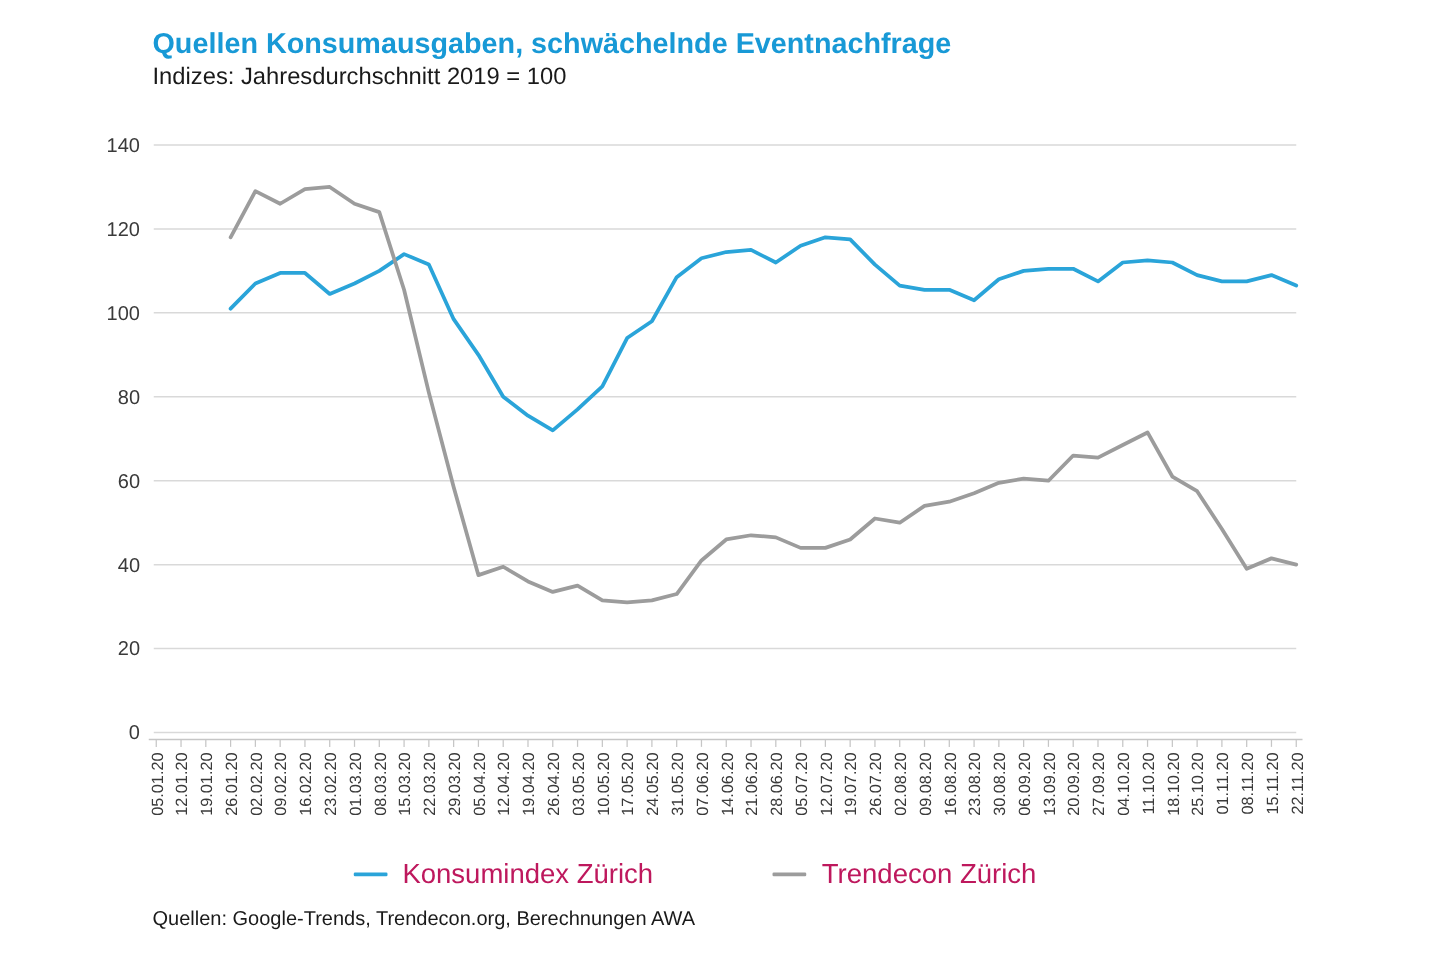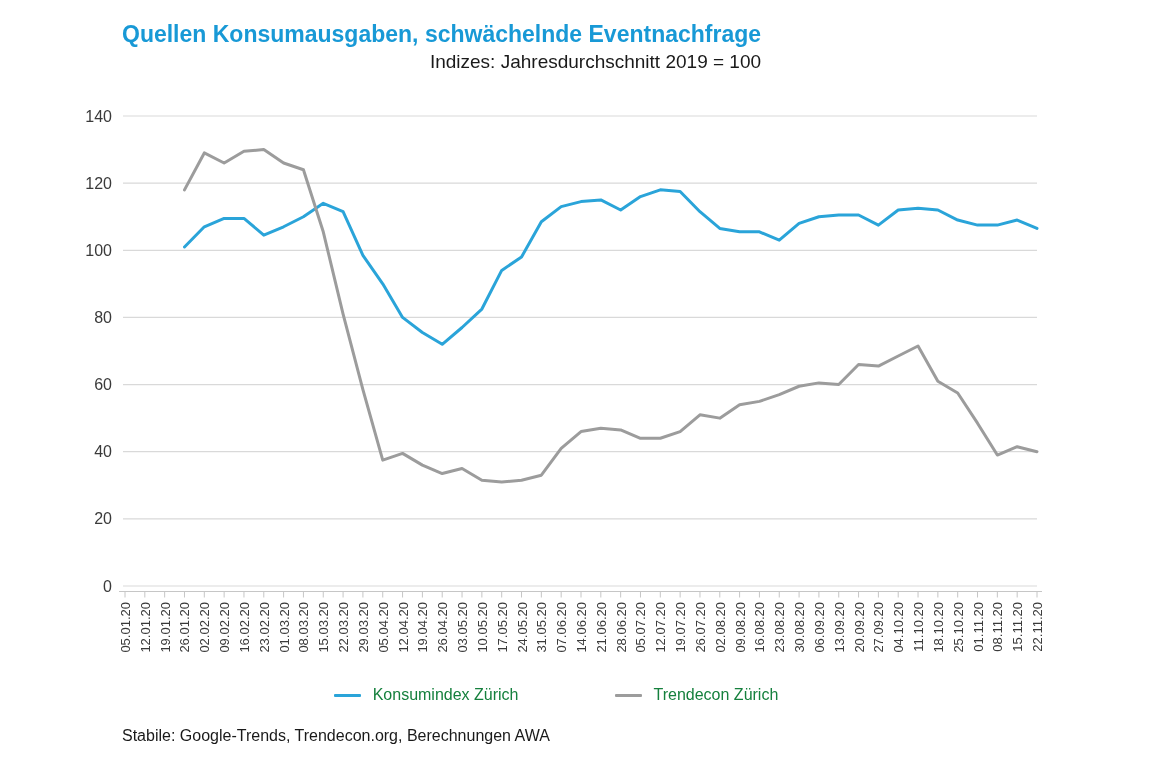--- a/index.html
+++ b/index.html
@@ -27,21 +27,20 @@
     font-weight: bold;
     color: #1899d6;
     letter-spacing: 0px;
   }
   .chart-subtitle {
     margin: 2px 0 0 0;
     font-size: 19px;
     line-height: 24px;
     font-weight: normal;
     color: #1a1a1a;
-    text-align: right;
   }
   svg.chart-canvas {
     position: absolute;
     left: 0;
     top: 0;
   }
   .chart-legend {
     position: absolute;
     left: 0;
     top: 686px;
@@ -57,22 +56,22 @@
     gap: 12px;
   }
   .legend-swatch {
     display: inline-block;
     width: 27px;
     height: 3px;
     border-radius: 1px;
     background: #888;
   }
   .legend-label {
-    font-size: 16px;
-    color: #15803d;
+    font-size: 22px;
+    color: #be185d;
   }
   .chart-source {
     position: absolute;
     left: 122px;
     top: 727px;
     font-size: 16px;
     color: #1a1a1a;
   }
 </style>
 </head>
@@ -205,15 +204,15 @@
     <div class="legend-item">
       <span class="legend-swatch" style="background: rgb(42, 164, 217);"></span>
       <span class="legend-label">Konsumindex Zürich</span>
     </div>
     <div class="legend-item">
       <span class="legend-swatch" style="background: rgb(156, 156, 156);"></span>
       <span class="legend-label">Trendecon Zürich</span>
     </div>
   </div>
 
-  <div class="chart-source">Stabile: Google-Trends, Trendecon.org, Berechnungen AWA</div>
+  <div class="chart-source">Quellen: Google-Trends, Trendecon.org, Berechnungen AWA</div>
 
 </div>
 
 </body></html>

